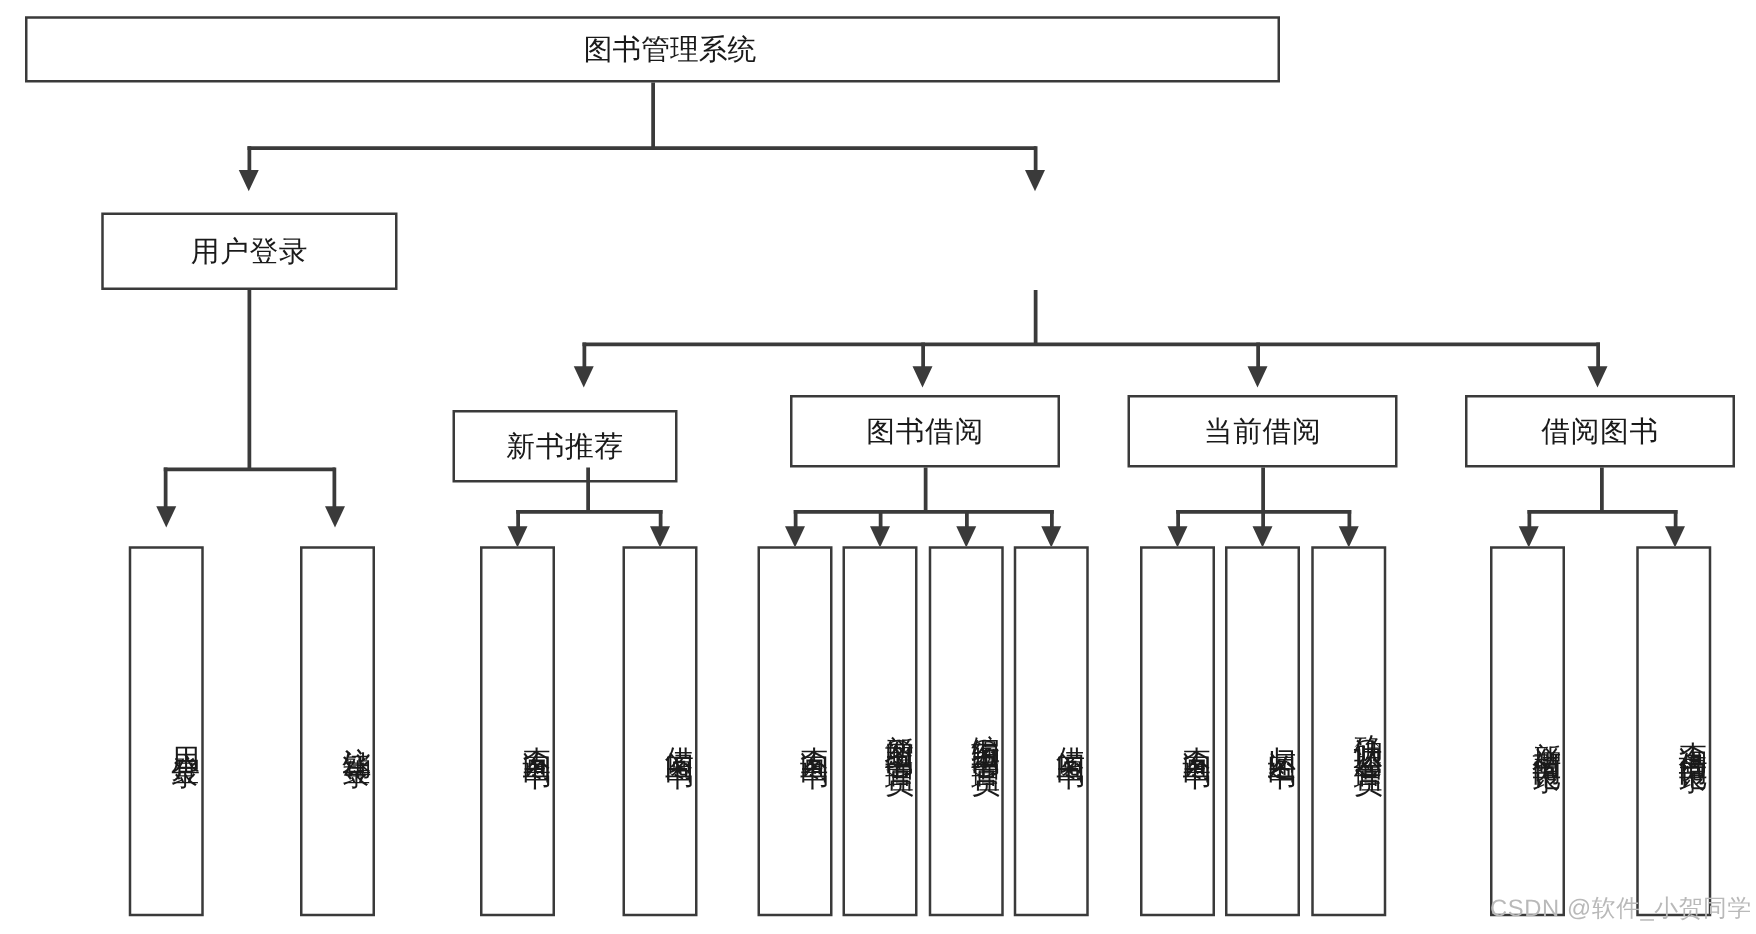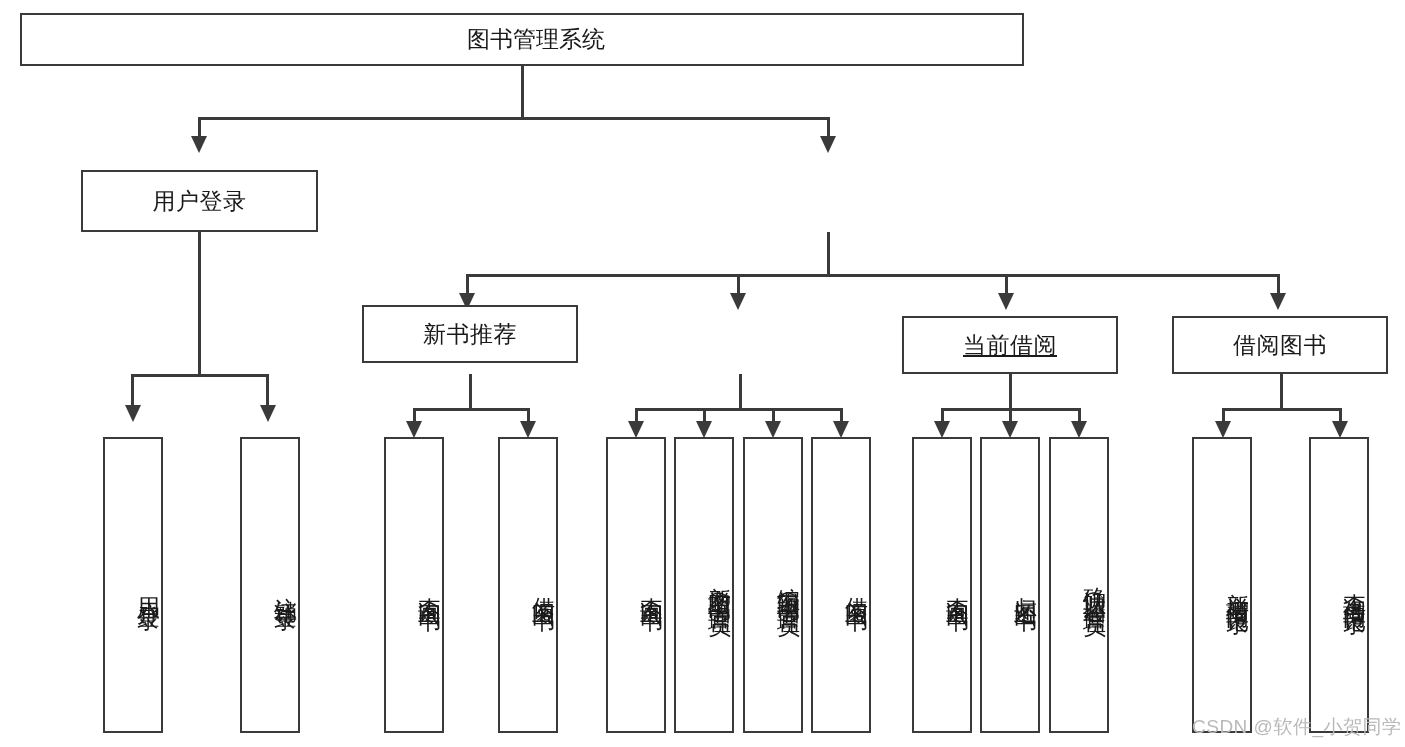--- a/index.html
+++ b/index.html
@@ -111,24 +111,27 @@
 
   <div class="edge edge-v" style="left:737px; top:274px; width:3px; height:20px;"></div>
   <div class="arrow" style="left:730px; top:293px;"></div>
 
   <div class="edge edge-v" style="left:1005px; top:274px; width:3px; height:20px;"></div>
   <div class="arrow" style="left:998px; top:293px;"></div>
 
   <div class="edge edge-v" style="left:1277px; top:274px; width:3px; height:20px;"></div>
   <div class="arrow" style="left:1270px; top:293px;"></div>
 
-  <div class="node node-h" style="left:362px; top:305px; width:216px; height:58px;align-items:center;">
+  <div class="node node-h" style="left:362px; top:328px; width:180px; height:58px;align-items:center;">
     <span>新书推荐</span>
   </div>
-  <div class="node node-h" style="left:902px; top:316px; width:216px; height:58px;text-decoration:underline;">
+  <div class="node node-h" style="left:632px; top:316px; width:216px; height:58px;">
+    <span>图书借阅</span>
+  </div>
+  <div class="node node-h" style="left:902px; top:316px; width:216px; height:58px;">
     <span>当前借阅</span>
   </div>
   <div class="node node-h" style="left:1172px; top:316px; width:216px; height:58px;">
     <span>借阅图书</span>
   </div>
 
   <div class="edge edge-v" style="left:469px; top:374px; width:3px; height:36px;"></div>
   <div class="edge edge-h" style="left:413px; top:408px; width:117px; height:3px;"></div>
   <div class="edge edge-v" style="left:413px; top:408px; width:3px; height:15px;"></div>
   <div class="arrow" style="left:406px; top:421px;"></div>

